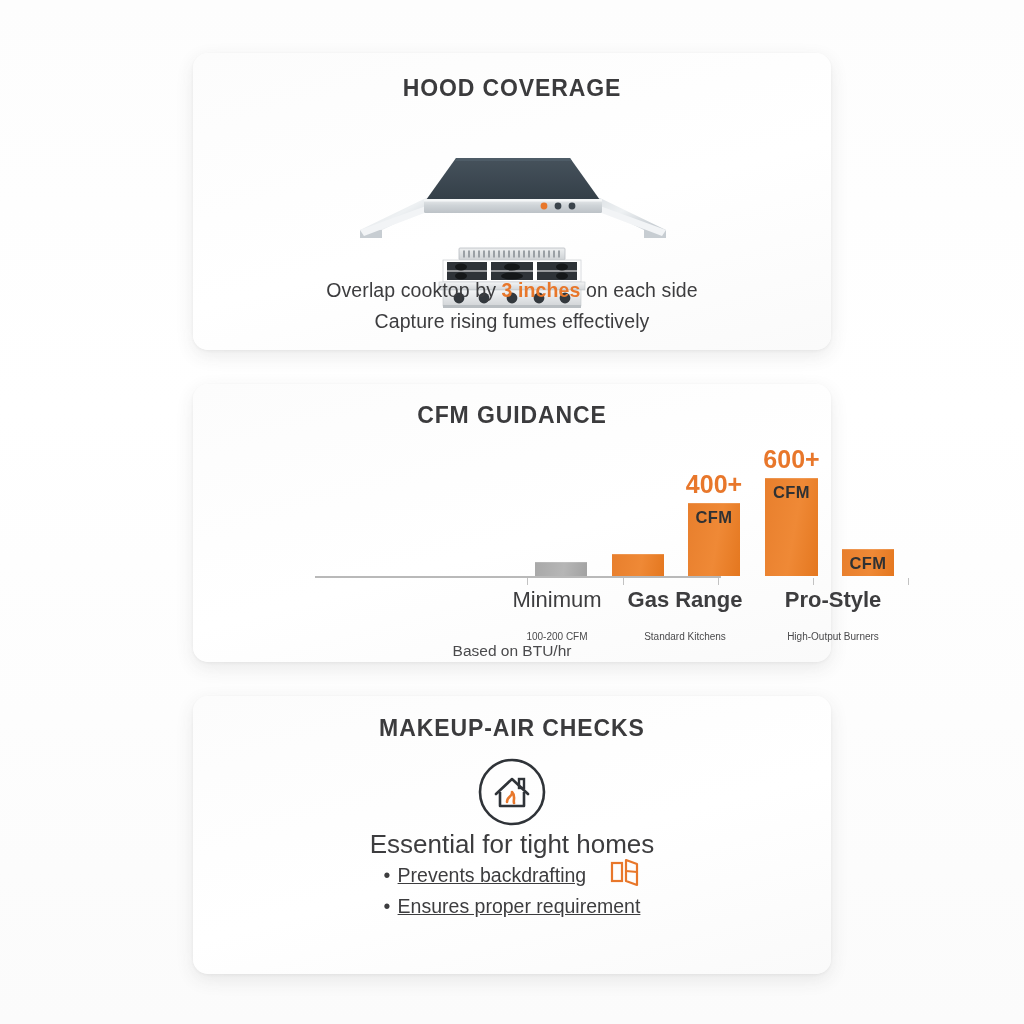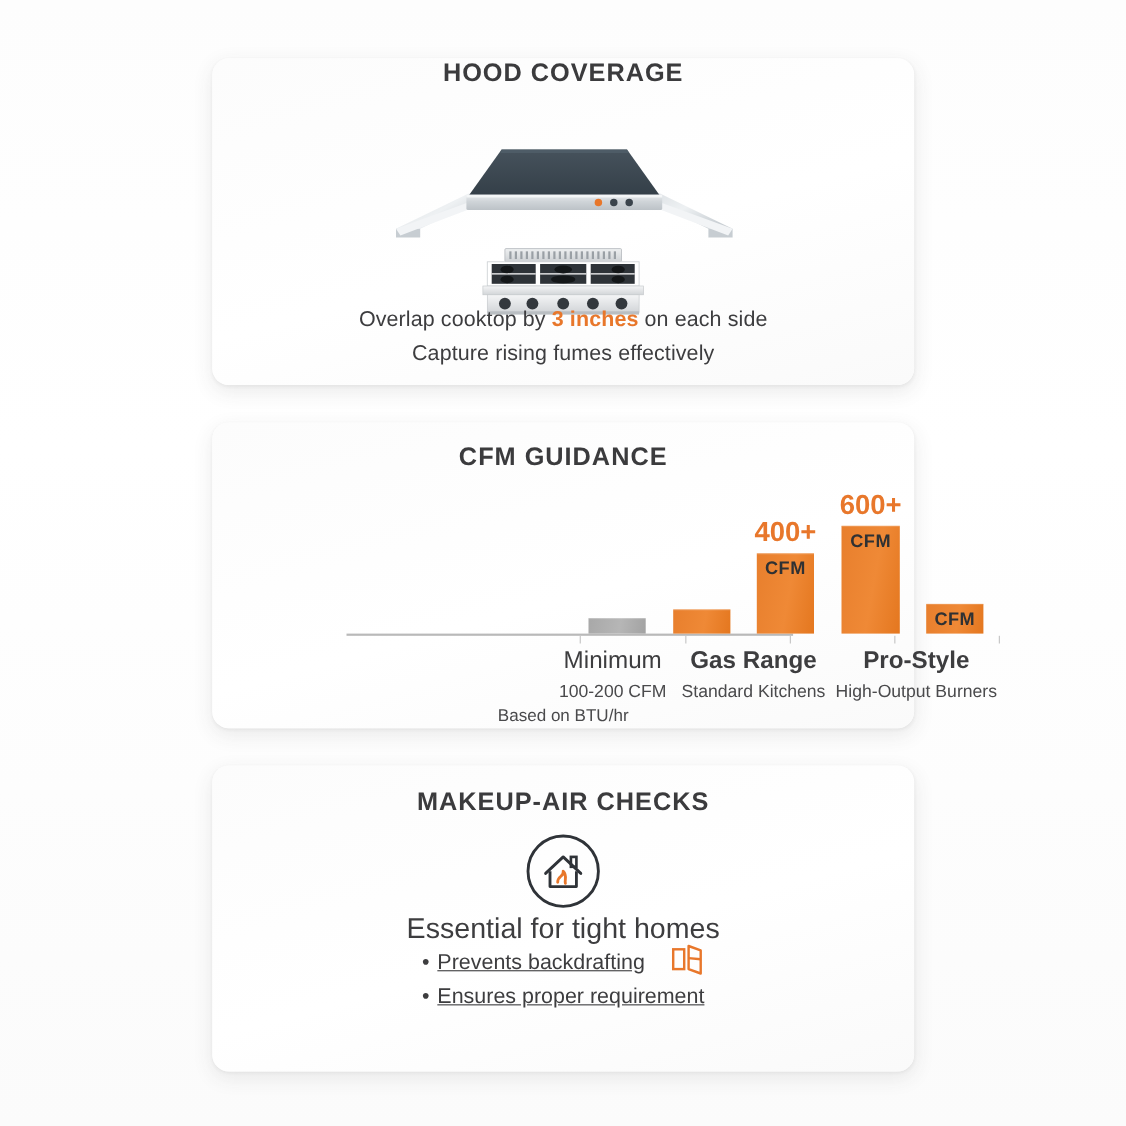--- a/index.html
+++ b/index.html
@@ -38,21 +38,21 @@
   #card-cfm      { top: 384px; height: 278px; }
   #card-makeup   { top: 696px; height: 278px; }
 
   .card-title {
     text-align: center;
     font-size: 23px;
     font-weight: bold;
     letter-spacing: 0.9px;
     color: #3b3b3d;
   }
-  #card-hood   .card-title { }
+  #card-hood   .card-title { margin-top: 22px; }
   #card-cfm    .card-title { margin-top: 18px; }
   #card-makeup .card-title { margin-top: 19px; }
 
   
   .art-hood {
     position: relative;
     width: 638px;
     height: 160px;
   }
   .hood-svg   { position: absolute; left: 155px; top: 50px; }
@@ -151,23 +151,23 @@
     line-height: 1.28;
   }
   .xlabel .l1 {
     display: block;
     font-size: 22px;
     color: #3d3d3f;
   }
   .xlabel.strong .l1 { font-weight: bold; }
   .xlabel .l2 {
     display: block;
-    font-size: 16px;
+    font-size: 10px;
     color: #4a4a4c;
-    margin-top: 6px;
+    margin-top: 17px;
   }
   .chart-footnote {
     position: absolute;
     left: 0; right: 0;
     top: 206px;
     text-align: center;
     font-size: 15.5px;
     color: #4a4a4c;
   }
 

